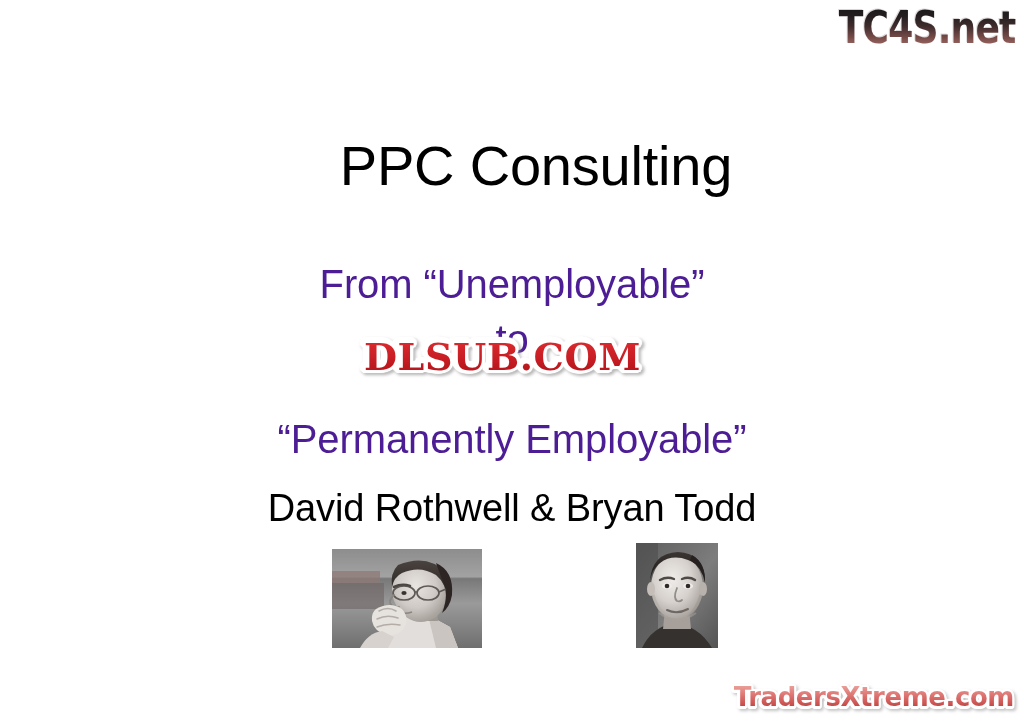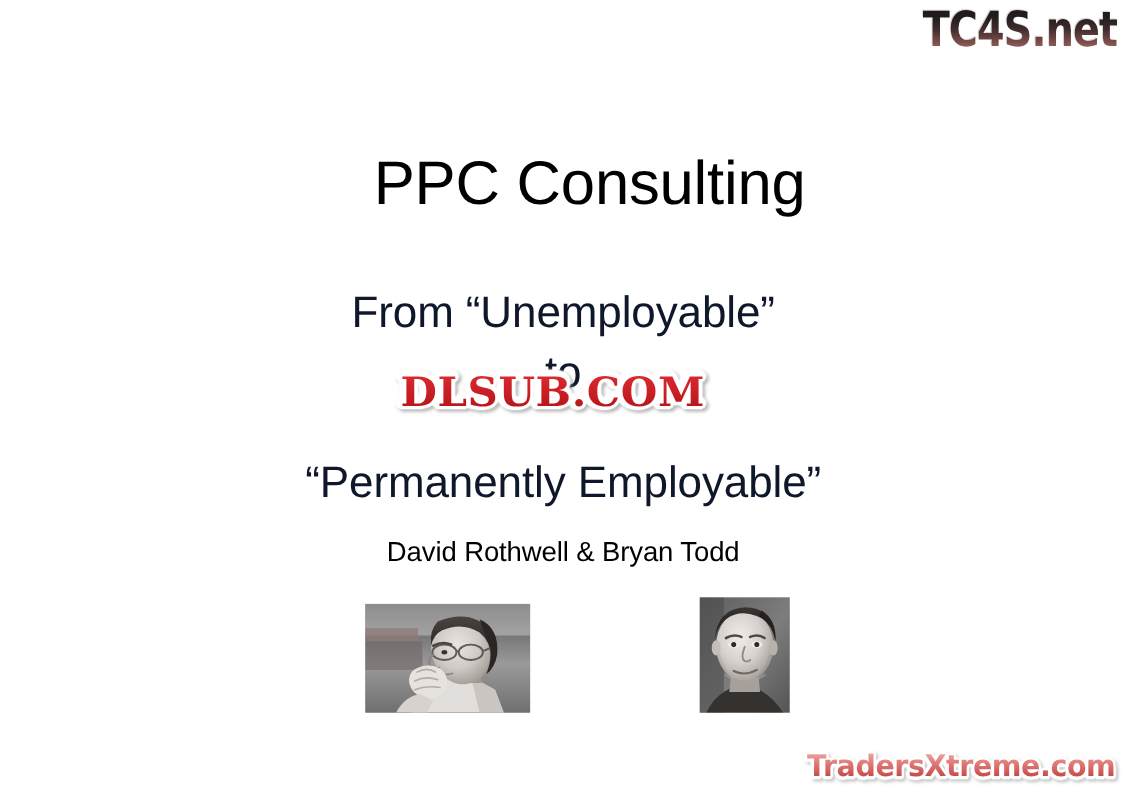--- a/index.html
+++ b/index.html
@@ -38,35 +38,35 @@
   }
 
   .subtitle-line {
     position: absolute;
     left: 0;
     width: 1024px;
     text-align: center;
     font-size: 40px;
     line-height: 1.05;
     font-weight: 400;
-    color: #0f172a;
+    color: #4c1d95;
     letter-spacing: -0.1px;
     white-space: pre;
   }
   .subline-1 { top: 263px; }
   .subline-2 { top: 318px; }
   .subline-3 { top: 377px; margin-top: 41px; }
 
   .byline {
     position: absolute;
     left: 0;
     top: 489px;
     width: 1024px;
     text-align: center;
-    font-size: 25px;
+    font-size: 38px;
     line-height: 1.05;
     font-weight: 400;
     color: #000000;
     letter-spacing: -0.1px;
     white-space: pre;
   }
 
   
   .portrait {
     position: absolute;

